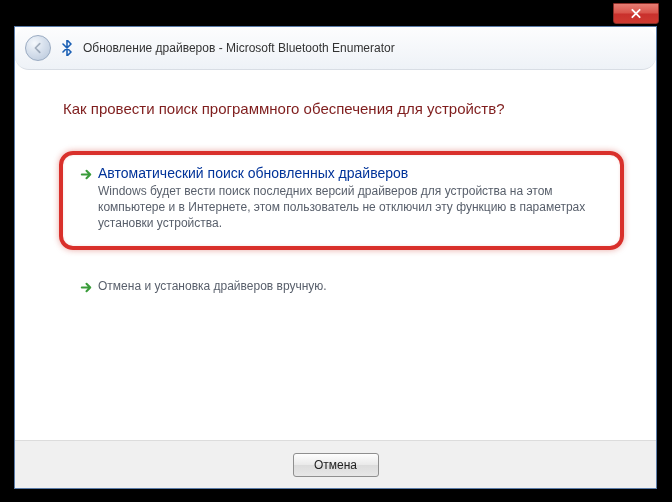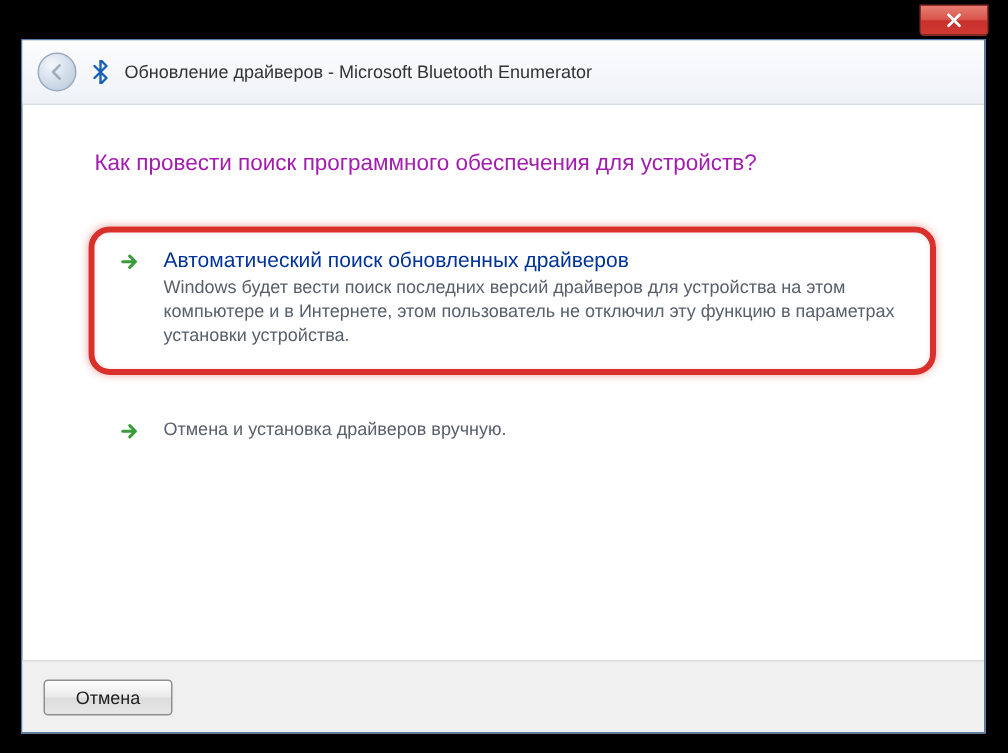--- a/index.html
+++ b/index.html
@@ -36,20 +36,21 @@
   }
   .close-btn svg { width: 12px; height: 11px; }
   .header {
     height: 43px;
     background: linear-gradient(to bottom, #fdfdfe 0%, #eef2f7 100%);
     border-bottom: 1px solid #d8dde4;
     display: flex;
     align-items: center;
     padding: 0 10px;
     gap: 8px;
+    border-radius: 14px;
   }
   .back-btn {
     width: 26px;
     height: 26px;
     border-radius: 50%;
     background: radial-gradient(circle at 35% 30%, #f5f8fc 0%, #d9e2ee 40%, #b7c6da 100%);
     border: 1px solid #9aabc2;
     display: flex;
     align-items: center;
     justify-content: center;
@@ -66,28 +67,28 @@
   .bt-icon svg { width: 14px; height: 16px; }
   .header-title {
     font-size: 12px;
     color: #333;
   }
   .content {
     padding: 30px 38px 10px 48px;
     height: calc(100% - 43px - 48px);
   }
   .heading {
-    color: #a21caf;
+    color: #7f1d1d;
     font-size: 15px;
     font-weight: 400;
     margin-bottom: 34px;
   }
   .option {
     display: flex;
-    gap: 12px;
+    gap: 1px;
     padding: 10px 16px 14px 16px;
     margin-bottom: 18px;
     cursor: pointer;
   }
   .option.highlighted {
     border: 4px solid #d9302b;
     border-radius: 14px;
     box-shadow: 0 0 6px rgba(200,40,30,0.4), inset 0 0 3px rgba(200,40,30,0.15);
     padding: 10px 16px 14px 16px;
     margin-left: -4px;
@@ -114,21 +115,21 @@
   .footer {
     position: absolute;
     left: 0;
     right: 0;
     bottom: 0;
     height: 48px;
     background: #f0f0f0;
     border-top: 1px solid #dcdcdc;
     display: flex;
     align-items: center;
-    justify-content: flex-start;
+    justify-content: center;
     padding: 0 14px;
   }
   .cancel-btn {
     min-width: 86px;
     height: 24px;
     background: linear-gradient(to bottom, #fefefe 0%, #eaeaea 48%, #dcdcdc 52%, #e7e7e7 100%);
     border: 1px solid #8f8f8f;
     border-radius: 3px;
     font-size: 12px;
     color: #222;

